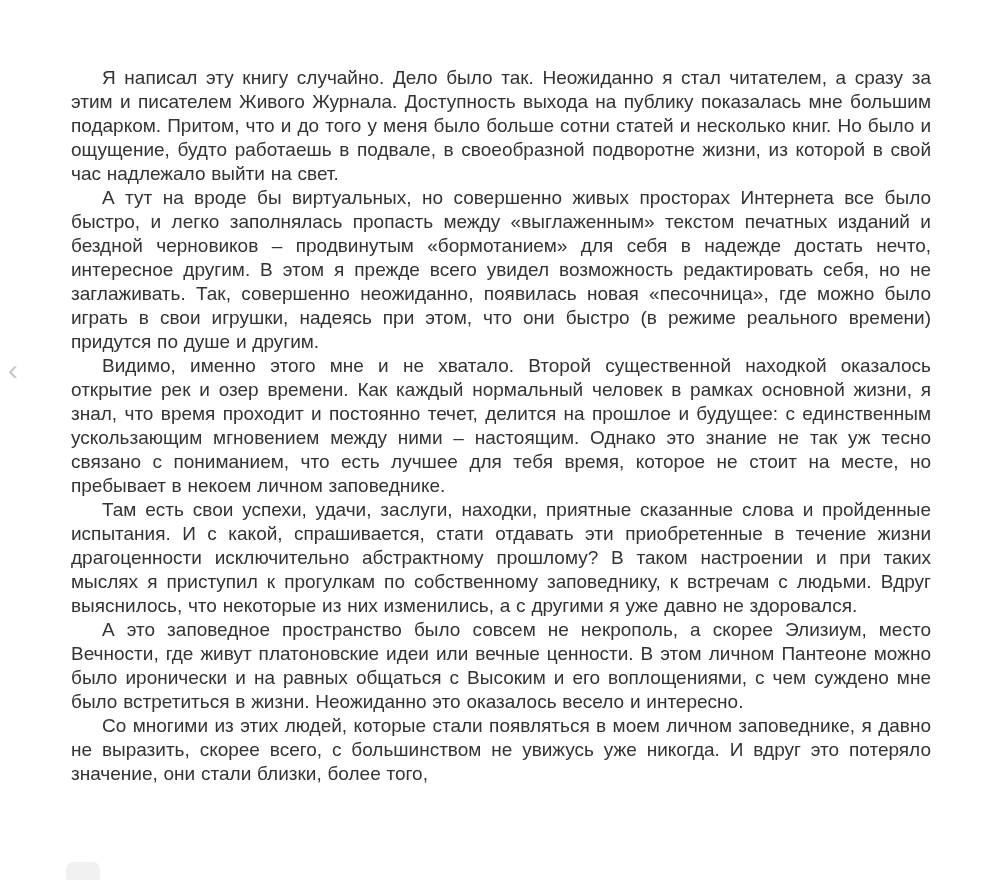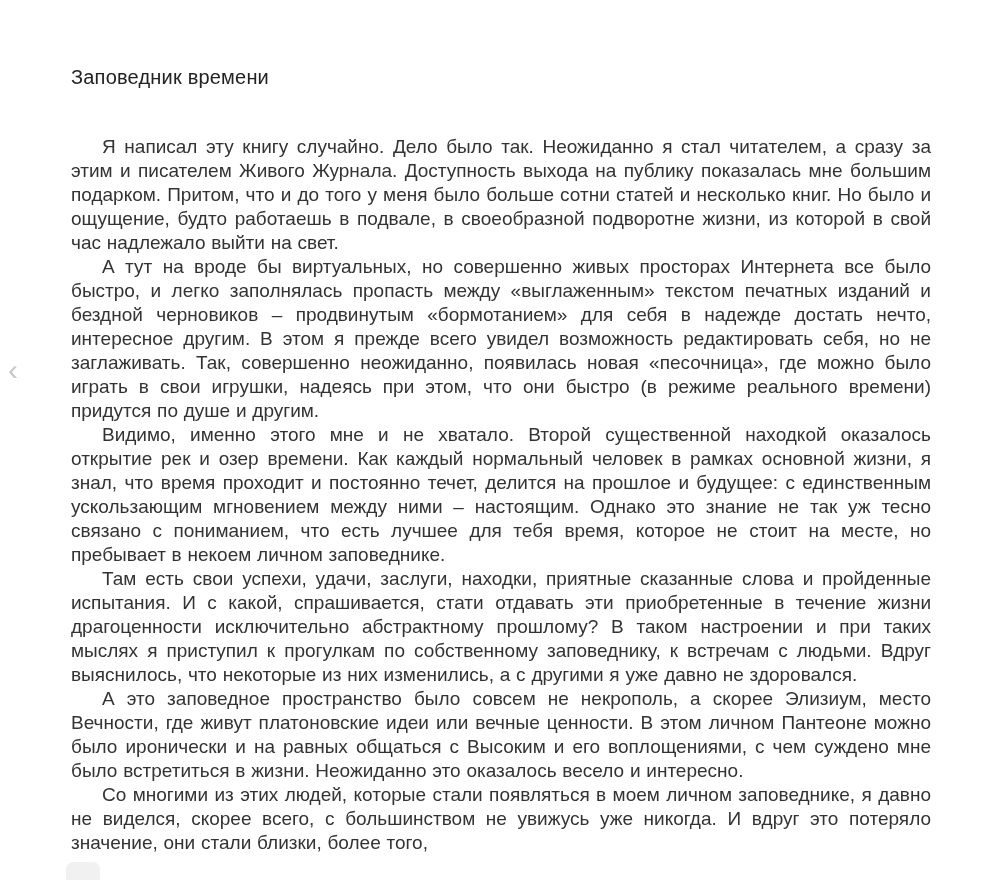--- a/index.html
+++ b/index.html
@@ -68,24 +68,23 @@
 </head>
 <body>
 
 <div class="reader">
 
   <div class="nav-left">
     <span>‹</span>
   </div>
 
   <div class="content">
-    <h1 class="page-title">Заповедник времени</h1>
     <p class="para">Я написал эту книгу случайно. Дело было так. Неожиданно я стал читателем, а сразу за этим и писателем Живого Журнала. Доступность выхода на публику показалась мне большим подарком. Притом, что и до того у меня было больше сотни статей и несколько книг. Но было и ощущение, будто работаешь в подвале, в своеобразной подворотне жизни, из которой в свой час надлежало выйти на свет.</p>
     <p class="para">А тут на вроде бы виртуальных, но совершенно живых просторах Интернета все было быстро, и легко заполнялась пропасть между «выглаженным» текстом печатных изданий и бездной черновиков – продвинутым «бормотанием» для себя в надежде достать нечто, интересное другим. В этом я прежде всего увидел возможность редактировать себя, но не заглаживать. Так, совершенно неожиданно, появилась новая «песочница», где можно было играть в свои игрушки, надеясь при этом, что они быстро (в режиме реального времени) придутся по душе и другим.</p>
     <p class="para">Видимо, именно этого мне и не хватало. Второй существенной находкой оказалось открытие рек и озер времени. Как каждый нормальный человек в рамках основной жизни, я знал, что время проходит и постоянно течет, делится на прошлое и будущее: с единственным ускользающим мгновением между ними – настоящим. Однако это знание не так уж тесно связано с пониманием, что есть лучшее для тебя время, которое не стоит на месте, но пребывает в некоем личном заповеднике.</p>
     <p class="para">Там есть свои успехи, удачи, заслуги, находки, приятные сказанные слова и пройденные испытания. И с какой, спрашивается, стати отдавать эти приобретенные в течение жизни драгоценности исключительно абстрактному прошлому? В таком настроении и при таких мыслях я приступил к прогулкам по собственному заповеднику, к встречам с людьми. Вдруг выяснилось, что некоторые из них изменились, а с другими я уже давно не здоровался.</p>
     <p class="para">А это заповедное пространство было совсем не некрополь, а скорее Элизиум, место Вечности, где живут платоновские идеи или вечные ценности. В этом личном Пантеоне можно было иронически и на равных общаться с Высоким и его воплощениями, с чем суждено мне было встретиться в жизни. Неожиданно это оказалось весело и интересно.</p>
-    <p class="para">Со многими из этих людей, которые стали появляться в моем личном заповеднике, я давно не виделся, скорее всего, с большинством не увижусь уже никогда. И вдруг это потеряло значение, они стали близки, более того,</p>
+    <p class="para">Со многими из этих людей, которые стали появляться в моем личном заповеднике, я давно не выразить, скорее всего, с большинством не увижусь уже никогда. И вдруг это потеряло значение, они стали близки, более того,</p>
   </div>
 
   <div class="corner-widget"></div>
 
 </div>
 
 </body></html>

